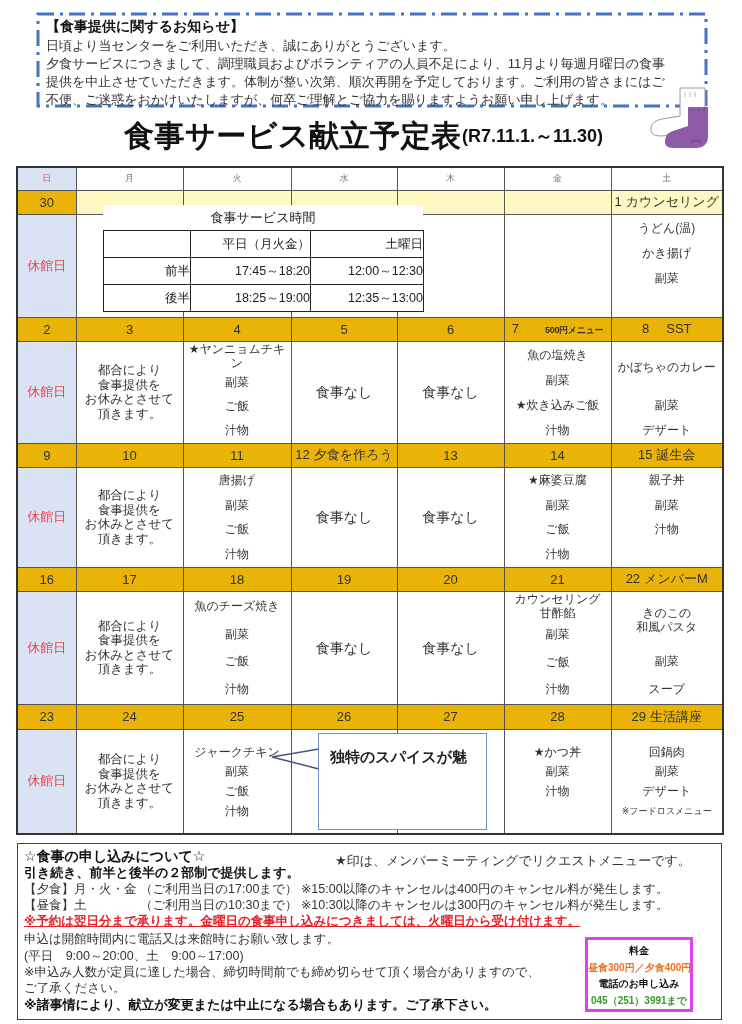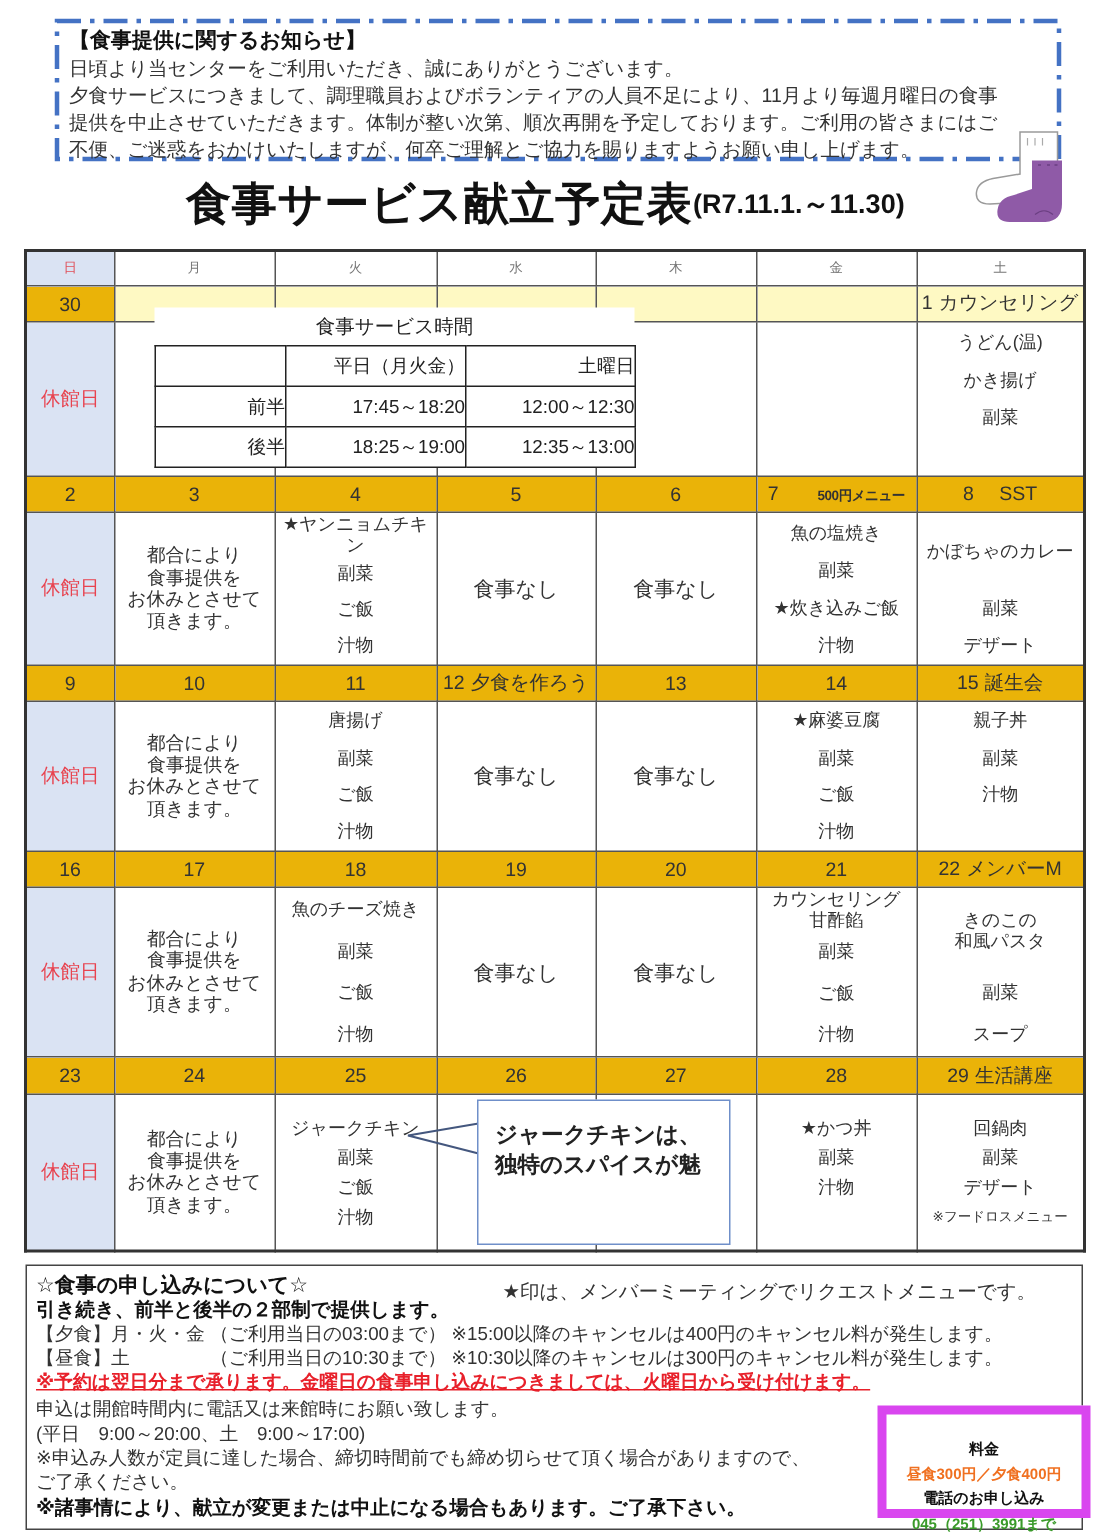--- a/index.html
+++ b/index.html
@@ -54,21 +54,21 @@
 #callout div{font-size:15px;font-weight:bold;color:#222;line-height:19.5px;white-space:nowrap}
 
 
 #apply-box{position:absolute;left:17px;top:843px;width:705px;height:177px;border:1.5px solid #444}
 .ap{font-size:12.5px;color:#333;line-height:16px}
 .ap.bold{font-weight:bold;color:#111}
 .ap.red{color:#e8202a;font-weight:bold;text-decoration:underline}
 .ap.head{font-size:14px;font-weight:bold;color:#111}
 
 
-#fee-box{position:absolute;left:585px;top:937px;width:142px;height:75px;border:6px solid #d946ef;background:#fff;padding-top:16px}
+#fee-box{position:absolute;left:585px;top:937px;width:108px;height:75px;border:3px solid #d946ef;background:#fff;padding-top:3px}
 #fee-box div{text-align:center;font-size:10px;font-weight:bold;line-height:16.5px;white-space:nowrap;color:#111}
 #fee-box .price{color:#f07020}
 #fee-box .phone{color:#3a9a2a}
 </style>
 </head>
 <body>
 
 <svg id="notice-frame" width="742" height="120">
   <rect x="38" y="14" width="668" height="92" fill="none" stroke="#4472c4" stroke-width="3" stroke-dasharray="16 6 3 6"></rect>
 </svg>
@@ -404,29 +404,28 @@
       <td>12:35～13:00</td>
     </tr>
   </tbody>
     </table>
 </div>
 
 <svg id="callout-pointer" width="742" height="1024" style="pointer-events:none">
   <polyline points="319,749 272,757 319,769" fill="none" stroke="#44577e" stroke-width="1.5"></polyline>
 </svg>
 <div id="callout">
-  <div>ジャークチキンは、</div>
   <div>独特のスパイスが魅</div>
 </div>
 
 <div id="apply-box"></div>
 <div class="abs ap head" style="left:24px;top:848px">☆食事の申し込みについて☆</div>
 <div class="abs ap" style="left:335px;top:853px;font-size:13px">★印は、メンバーミーティングでリクエストメニューです。</div>
 <div class="abs ap bold" style="left:24px;top:865px;font-size:13px">引き続き、前半と後半の２部制で提供します。</div>
-<div class="abs ap" style="left:24px;top:881px">【夕食】月・火・金 （ご利用当日の03:00まで） ※15:00以降のキャンセルは400円のキャンセル料が発生します。</div>
+<div class="abs ap" style="left:24px;top:881px">【夕食】月・火・金 （ご利用当日の17:00まで） ※15:00以降のキャンセルは400円のキャンセル料が発生します。</div>
 <div class="abs ap" style="left:24px;top:897px">【昼食】土　　　　 （ご利用当日の10:30まで） ※10:30以降のキャンセルは300円のキャンセル料が発生します。</div>
 <div class="abs ap red" style="left:24px;top:913px">※予約は翌日分まで承ります。金曜日の食事申し込みにつきましては、火曜日から受け付けます。</div>
 <div class="abs ap" style="left:24px;top:931px">申込は開館時間内に電話又は来館時にお願い致します。</div>
 <div class="abs ap" style="left:24px;top:948px">(平日　9:00～20:00、土　9:00～17:00)</div>
 <div class="abs ap" style="left:24px;top:964px">※申込み人数が定員に達した場合、締切時間前でも締め切らせて頂く場合がありますので、</div>
 <div class="abs ap" style="left:24px;top:980px">ご了承ください。</div>
 <div class="abs ap bold" style="left:24px;top:997px;font-size:13px">※諸事情により、献立が変更または中止になる場合もあります。ご了承下さい。</div>
 
 <div id="fee-box">
   <div>料金</div>

